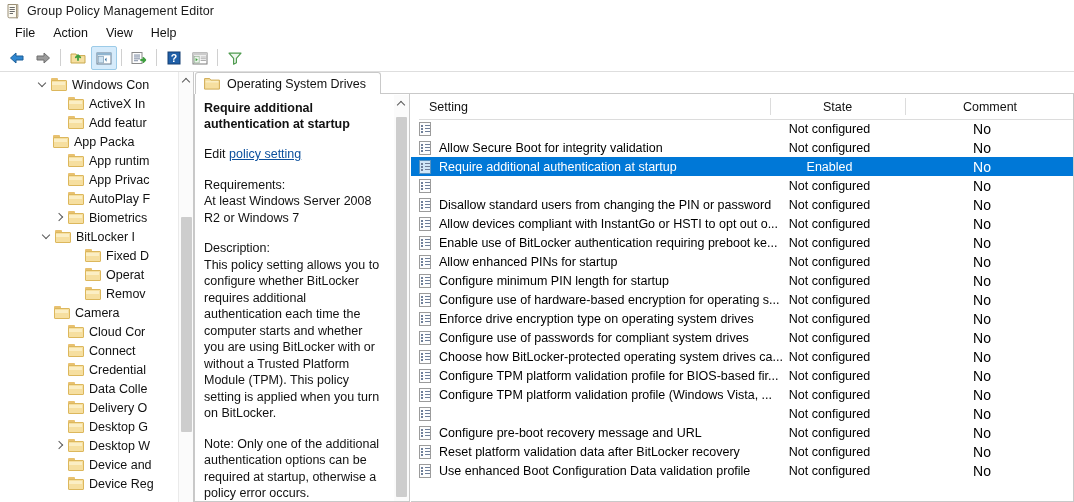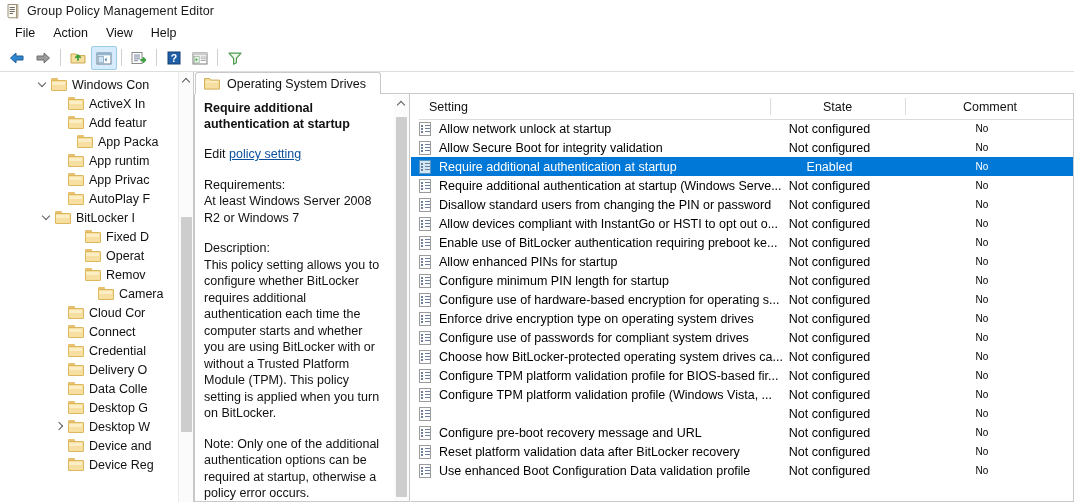--- a/index.html
+++ b/index.html
@@ -77,21 +77,21 @@
   .rows{position:absolute;left:0;top:25px;width:663px;}
   .row{position:relative;height:19px;display:flex;align-items:center;}
   .row.sel{background:#0078d7;color:#ffffff;}
   .row-icon{width:14px;height:14px;position:relative;margin-left:8px;margin-right:6px;flex:none;}
   .ri-page{position:absolute;left:0;top:0;width:12px;height:14px;background:#fdfdfd;border:1px solid #9b9b9b;box-sizing:border-box;}
   .ri-l{position:absolute;background:#6f7f99;}
   .row.sel .ri-page{background:#cfe6f7;border-color:#5a93c0;}
   .rname{font-size:12.5px;white-space:nowrap;overflow:hidden;flex:none;}
   
   .cell-state{position:absolute;top:0;height:19px;display:flex;align-items:center;justify-content:center;font-size:12.5px;}
-  .cell-comment{position:absolute;top:0;height:19px;display:flex;align-items:center;justify-content:center;font-size:10px;}
+  .cell-comment{position:absolute;top:0;height:19px;display:flex;align-items:center;justify-content:center;font-size:14px;}
 </style>
 </head>
 <body>
 
 <div class="app">
 
   <div class="titlebar">
     <span class="title-icon">
       <svg width="16" height="16" viewBox="0 0 16 16">
         <path d="M3 1.5h8.5v12a1.3 1.3 0 0 0 1.3 1.3H4.3A1.3 1.3 0 0 1 3 13.5z" fill="#fdfbf2" stroke="#9a8f76" stroke-width="1"></path>
@@ -207,21 +207,21 @@
           </div>
           <div class="tnode" style="padding-left: 51px;">
             <span class="tw"></span>
             <span class="folder">
               <span class="tab"></span>
               <span class="body"></span>
               <span class="flap"></span>
             </span>
             <span class="tlabel">Add featur</span>
           </div>
-          <div class="tnode" style="padding-left: 60px;">
+          <div class="tnode" style="padding-left: 36px;">
             <span class="tw"></span>
             <span class="folder">
               <span class="tab"></span>
               <span class="body"></span>
               <span class="flap"></span>
             </span>
             <span class="tlabel">App Packa</span>
           </div>
           <div class="tnode" style="padding-left: 51px;">
             <span class="tw"></span>
@@ -242,20 +242,31 @@
             <span class="tlabel">App Privac</span>
           </div>
           <div class="tnode" style="padding-left: 51px;">
             <span class="tw"></span>
             <span class="folder">
               <span class="tab"></span>
               <span class="body"></span>
               <span class="flap"></span>
             </span>
             <span class="tlabel">AutoPlay F</span>
+          </div>
+          <div class="tnode" style="padding-left: 51px;">
+            <span class="tw">
+              <span class="chev"></span>
+            </span>
+            <span class="folder">
+              <span class="tab"></span>
+              <span class="body"></span>
+              <span class="flap"></span>
+            </span>
+            <span class="tlabel">Biometrics</span>
           </div>
           <div class="tnode" style="padding-left: 38px;">
             <span class="tw">
               <span class="chev down"></span>
             </span>
             <span class="folder">
               <span class="tab"></span>
               <span class="body"></span>
               <span class="flap"></span>
             </span>
@@ -281,21 +292,21 @@
           </div>
           <div class="tnode" style="padding-left: 68px;">
             <span class="tw"></span>
             <span class="folder">
               <span class="tab"></span>
               <span class="body"></span>
               <span class="flap"></span>
             </span>
             <span class="tlabel">Remov</span>
           </div>
-          <div class="tnode" style="padding-left: 81px;">
+          <div class="tnode" style="padding-left: 37px;">
             <span class="tw"></span>
             <span class="folder">
               <span class="tab"></span>
               <span class="body"></span>
               <span class="flap"></span>
             </span>
             <span class="tlabel">Camera</span>
           </div>
           <div class="tnode" style="padding-left: 51px;">
             <span class="tw"></span>
@@ -324,30 +335,30 @@
             </span>
             <span class="tlabel">Credential</span>
           </div>
           <div class="tnode" style="padding-left: 51px;">
             <span class="tw"></span>
             <span class="folder">
               <span class="tab"></span>
               <span class="body"></span>
               <span class="flap"></span>
             </span>
+            <span class="tlabel">Data Colle</span>
+          </div>
+          <div class="tnode" style="padding-left: 51px;">
+            <span class="tw"></span>
+            <span class="folder">
+              <span class="tab"></span>
+              <span class="body"></span>
+              <span class="flap"></span>
+            </span>
             <span class="tlabel">Delivery O</span>
-          </div>
-          <div class="tnode" style="padding-left: 51px;">
-            <span class="tw"></span>
-            <span class="folder">
-              <span class="tab"></span>
-              <span class="body"></span>
-              <span class="flap"></span>
-            </span>
-            <span class="tlabel">Data Colle</span>
           </div>
           <div class="tnode" style="padding-left: 51px;">
             <span class="tw"></span>
             <span class="folder">
               <span class="tab"></span>
               <span class="body"></span>
               <span class="flap"></span>
             </span>
             <span class="tlabel">Desktop G</span>
           </div>
@@ -442,21 +453,20 @@
             <div class="row">
               <span class="row-icon">
                 <span class="ri-page"></span>
                 <span class="ri-l" style="left:2px;top:3px;width:2px;height:2px;"></span>
                 <span class="ri-l" style="left:5.5px;top:3px;width:5px;height:1.4px;"></span>
                 <span class="ri-l" style="left:2px;top:6px;width:2px;height:2px;"></span>
                 <span class="ri-l" style="left:5.5px;top:6px;width:5px;height:1.4px;"></span>
                 <span class="ri-l" style="left:2px;top:9px;width:2px;height:2px;"></span>
                 <span class="ri-l" style="left:5.5px;top:9px;width:5px;height:1.4px;"></span>
               </span>
-              <span class="rname">Allow network unlock at startup</span>
               <span class="cell-state" style="left: 351px; width: 135px;">Not configured</span>
               <span class="cell-comment" style="left: 486px; width: 170px;">No</span>
             </div>
             <div class="row">
               <span class="row-icon">
                 <span class="ri-page"></span>
                 <span class="ri-l" style="left:2px;top:3px;width:2px;height:2px;"></span>
                 <span class="ri-l" style="left:5.5px;top:3px;width:5px;height:1.4px;"></span>
                 <span class="ri-l" style="left:2px;top:6px;width:2px;height:2px;"></span>
                 <span class="ri-l" style="left:5.5px;top:6px;width:5px;height:1.4px;"></span>
@@ -484,21 +494,20 @@
             <div class="row">
               <span class="row-icon">
                 <span class="ri-page"></span>
                 <span class="ri-l" style="left:2px;top:3px;width:2px;height:2px;"></span>
                 <span class="ri-l" style="left:5.5px;top:3px;width:5px;height:1.4px;"></span>
                 <span class="ri-l" style="left:2px;top:6px;width:2px;height:2px;"></span>
                 <span class="ri-l" style="left:5.5px;top:6px;width:5px;height:1.4px;"></span>
                 <span class="ri-l" style="left:2px;top:9px;width:2px;height:2px;"></span>
                 <span class="ri-l" style="left:5.5px;top:9px;width:5px;height:1.4px;"></span>
               </span>
-              <span class="rname">Require additional authentication at startup (Windows Serve...</span>
               <span class="cell-state" style="left: 351px; width: 135px;">Not configured</span>
               <span class="cell-comment" style="left: 486px; width: 170px;">No</span>
             </div>
             <div class="row">
               <span class="row-icon">
                 <span class="ri-page"></span>
                 <span class="ri-l" style="left:2px;top:3px;width:2px;height:2px;"></span>
                 <span class="ri-l" style="left:5.5px;top:3px;width:5px;height:1.4px;"></span>
                 <span class="ri-l" style="left:2px;top:6px;width:2px;height:2px;"></span>
                 <span class="ri-l" style="left:5.5px;top:6px;width:5px;height:1.4px;"></span>

